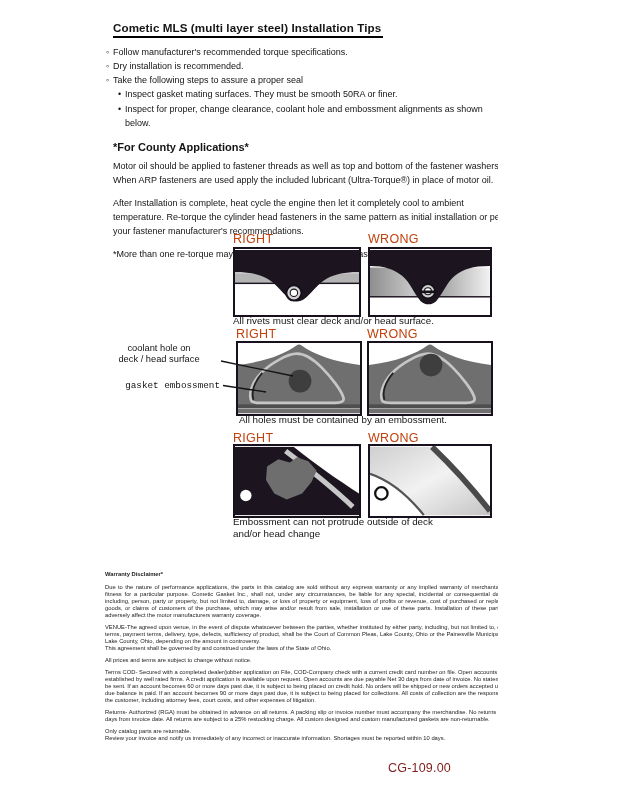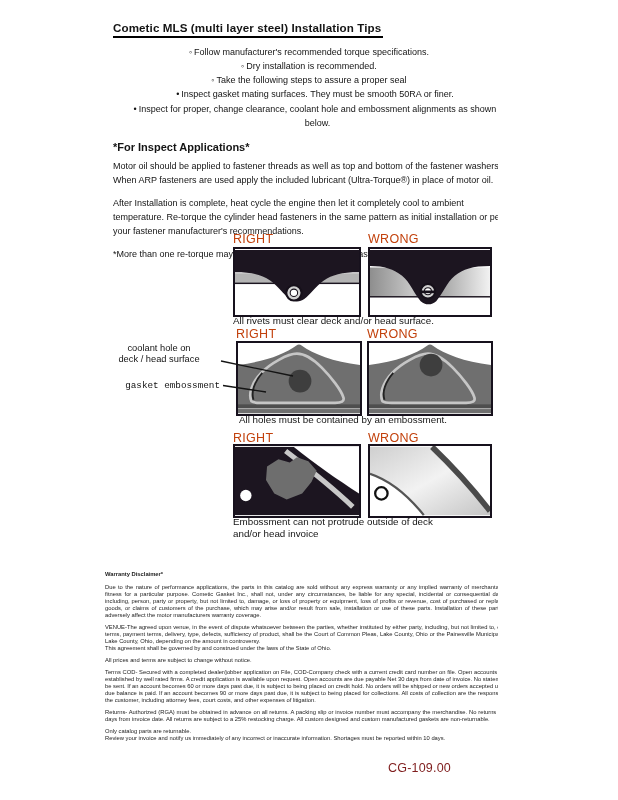--- a/index.html
+++ b/index.html
@@ -7,21 +7,21 @@
     position:relative; width:498px; height:800px; background:#ffffff;
     font-family:"Liberation Sans", sans-serif; color:#141414; overflow:hidden;
   }
   
   .content { position:absolute; left:113px; top:18px; width:397px; }
   .title {
     display:inline-block; font-size:11.6px; font-weight:bold; letter-spacing:.1px;
     margin:0 0 7px 0; padding:0 2px 1.5px 0; border-bottom:2px solid #000;
   }
   .bullets { font-size:9px; line-height:14.3px; }
-  .bullet { position:relative;text-align:center; }
+  .bullet { position:relative; }
   .bullet .marker { display:inline-block; width:7px; margin-left:-7px; }
   .bullet.l2 { margin-left:12px; }
   .diesel-heading { font-size:11px; font-weight:bold; margin:11px 0 7px 0; }
   .para { font-size:9px; line-height:13.6px; margin:0 0 10px 0; }
   
   .dlabel { position:absolute; font-size:12.5px; color:#c2410c; text-align:left; letter-spacing:.3px; }
   .dbox { position:absolute; border:2px solid #17111d; background:#fff; }
   .dbox svg { display:block; width:100%; height:100%; }
   .caption { position:absolute; font-size:9.8px; color:#141414; line-height:12px; }
   .ann { position:absolute; font-size:9.3px; line-height:11px; text-align:right; color:#141414; }
@@ -40,21 +40,21 @@
 
   <div class="content">
     <h1 class="title">Cometic MLS (multi layer steel) Installation Tips</h1>
     <div class="bullets">
       <div class="bullet l1"><span class="marker">◦</span><span>Follow manufacturer's recommended torque specifications.</span></div>
       <div class="bullet l1"><span class="marker">◦</span><span>Dry installation is recommended.</span></div>
       <div class="bullet l1"><span class="marker">◦</span><span>Take the following steps to assure a proper seal</span></div>
       <div class="bullet l2"><span class="marker">•</span><span>Inspect gasket mating surfaces.  They must be smooth 50RA or finer.</span></div>
       <div class="bullet l2"><span class="marker">•</span><span>Inspect for proper, change clearance, coolant hole and embossment alignments as shown below.</span></div>
     </div>
-    <div class="diesel-heading">*For Inspect Applications*</div>
+    <div class="diesel-heading">*For County Applications*</div>
     <p class="para">Motor oil should be applied to fastener threads as well as top and bottom of the fastener washers. When ARP fasteners are used apply the included lubricant (Ultra-Torque®) in place of motor oil.</p>
     <p class="para">After Installation is complete, heat cycle the engine then let it completely cool to ambient temperature. Re-torque the cylinder head fasteners in the same pattern as initial installation or per your fastener manufacturer's recommendations.</p>
     <p class="para">*More than one re-torque may be required to achieve proper fastener stretch*</p>
   </div>
 
   <div class="dlabel" style="left:233px; top:232px; width:124px;">RIGHT</div>
   <div class="dlabel" style="left:368px; top:232px; width:120px;">WRONG</div>
 
   <div class="dbox" style="left:233px; top:247px; width:124px; height:66px;">
     <svg viewBox="0 0 120 62">
@@ -148,21 +148,21 @@
       </defs>
       <rect width="116" height="66" fill="#ffffff"></rect>
       <path d="M0,0 H60 C82,21 102,44 116,62 V66 H52 C36,46 18,32 0,26 Z" fill="url(#g3w)"></path>
       <path d="M60,0 C82,21 102,44 116,62" stroke="#4a4a4a" stroke-width="5.5" fill="none"></path>
       <path d="M0,26 C18,32 36,46 52,66" stroke="#555555" stroke-width="2.2" fill="none"></path>
       <circle cx="11" cy="45" r="6" fill="#ffffff" stroke="#111111" stroke-width="2.2"></circle>
     </svg>
   </div>
   <div class="caption" style="left:233px; top:516px; width:250px;">
     <span>Embossment can not protrude outside of deck</span><br>
-    <span>and/or head invoice</span>
+    <span>and/or head change</span>
   </div>
 
   <div class="legal">
     <p class="lh">Warranty Disclaimer*</p>
     <p>Due to the nature of performance applications, the parts in this catalog are sold without any express warranty or any implied warranty of merchantability or fitness for a particular purpose.  Cometic Gasket Inc., shall not, under any circumstances, be liable for any special, incidental or consequential damages, including, person, party or property, but not limited to, damage, or loss of property or equipment, loss of profits or revenue, cost of purchased or replacement goods, or claims of customers of the purchase, which may arise and/or result from sale, installation or use of these parts.  Installation of these parts could adversely affect the motor manufacturers warranty coverage.</p>
     <p class="tight">VENUE-The agreed upon venue, in the event of dispute whatsoever between the parties, whether instituted by either party, including, but not limited to, contract terms, payment terms, delivery, type, defects, sufficiency of product, shall be the Court of Common Pleas, Lake County, Ohio or the Painesville Municipal Court, Lake County, Ohio, depending on the amount in controversy.</p>
     <p>This agreement shall be governed by and construed under the laws of the State of Ohio.</p>
     <p>All prices and terms are subject to change without notice.</p>
     <p>Terms COD- Secured with a completed dealer/jobber application on File, COD-Company check with a current credit card number on file.  Open accounts may be established by well rated firms.  A credit application is available upon request.  Open accounts are due payable Net 30 days from date of invoice.  No statement will be sent.  If an account becomes 60 or more days past due, it is subject to being placed on credit hold.  No orders will be shipped or new orders accepted until past due balance is paid.  If an account becomes 90 or more days past due, it is subject to being placed for collections.  All costs of collection are the responsibility of the customer, including attorney fees, court costs, and other expenses of litigation.</p>
     <p>Returns- Authorized (RGA) must be obtained in advance on all returns.  A packing slip or invoice number must accompany the merchandise.  No returns after 30 days from invoice date.  All returns are subject to a 25% restocking charge.  All custom designed and custom manufactured gaskets are non-returnable.</p>

